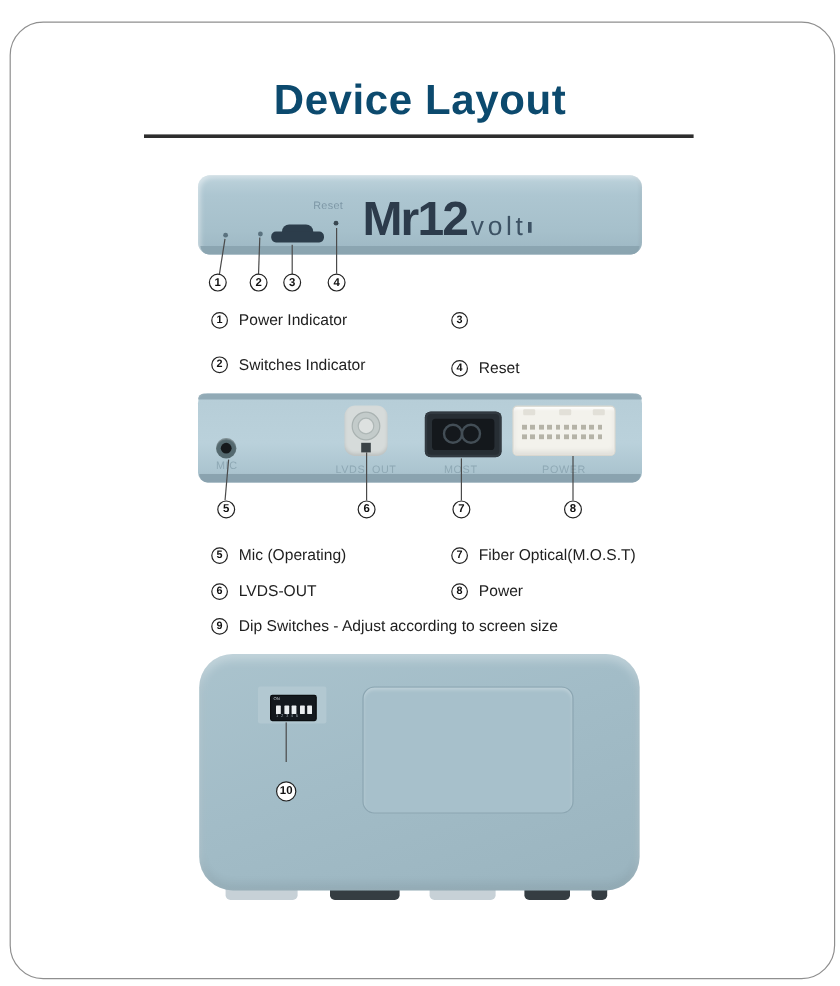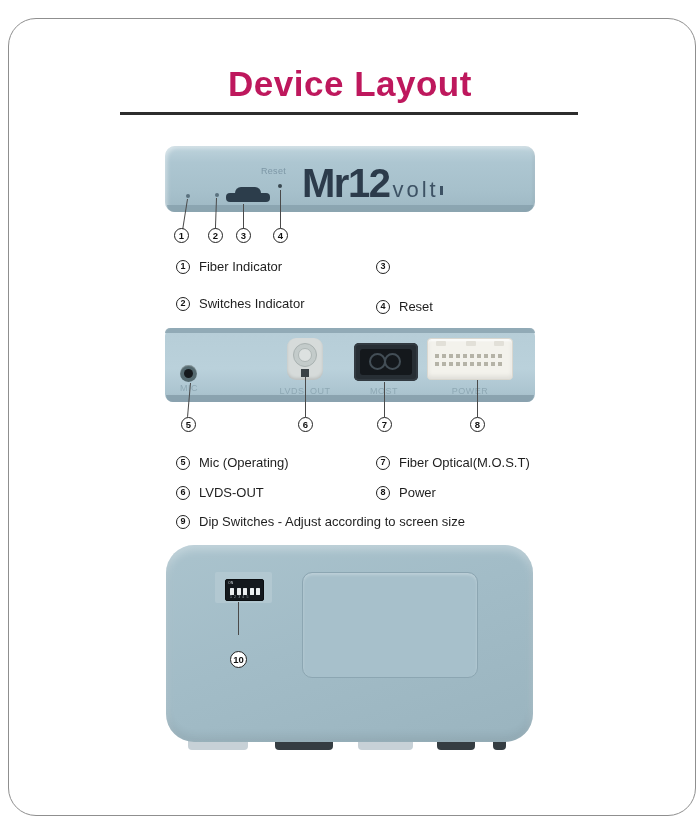--- a/index.html
+++ b/index.html
@@ -6,21 +6,21 @@
   body{
     position:relative;width:700px;height:822px;overflow:hidden;
     font-family:"Liberation Sans", sans-serif;
   }
   .page-border{
     position:absolute;left:8px;top:18px;width:686px;height:796px;
     border:1px solid #8f8f8f;border-radius:28px;
   }
   .title{
     position:absolute;left:0;top:64px;width:100%;margin:0;text-align:center;
-    font-size:35px;font-weight:700;color:#be185d;letter-spacing:.5px;
+    font-size:35px;font-weight:700;color:#0c4a6e;letter-spacing:.5px;
   }
   .title-rule{
     position:absolute;left:120px;top:112px;width:458px;height:3px;background:#2d2d2d;
   }
 
   
   .cline{position:absolute;width:1px;background:#4a4a4a;transform-origin:top center;}
   .num-circle{
     position:absolute;width:15px;height:15px;border:1.4px solid #222;border-radius:50%;
     background:#fff;box-sizing:border-box;display:flex;align-items:center;justify-content:center;
@@ -148,21 +148,21 @@
 <div class="cline" style="left:216px;top:198px;height:31px;transform:rotate(2deg);"></div>
 <div class="cline" style="left:243px;top:204px;height:25px;"></div>
 <div class="cline" style="left:280px;top:190px;height:38px;"></div>
 <div class="num-circle" style="left:174px;top:228px;">1</div>
 <div class="num-circle" style="left:208px;top:228px;">2</div>
 <div class="num-circle" style="left:236px;top:228px;">3</div>
 <div class="num-circle" style="left:273px;top:228px;">4</div>
 
 <div class="legend-item" style="left:176px;top:259px;">
   <span class="legend-circle">1</span>
-  <span class="legend-text">Fiber Indicator</span>
+  <span class="legend-text">Power Indicator</span>
 </div>
 <div class="legend-item" style="left:176px;top:296px;">
   <span class="legend-circle">2</span>
   <span class="legend-text">Switches Indicator</span>
 </div>
 <div class="legend-item" style="left:376px;top:259px;">
   <span class="legend-circle">3</span>
 </div>
 <div class="legend-item" style="left:376px;top:299px;">
   <span class="legend-circle">4</span>

